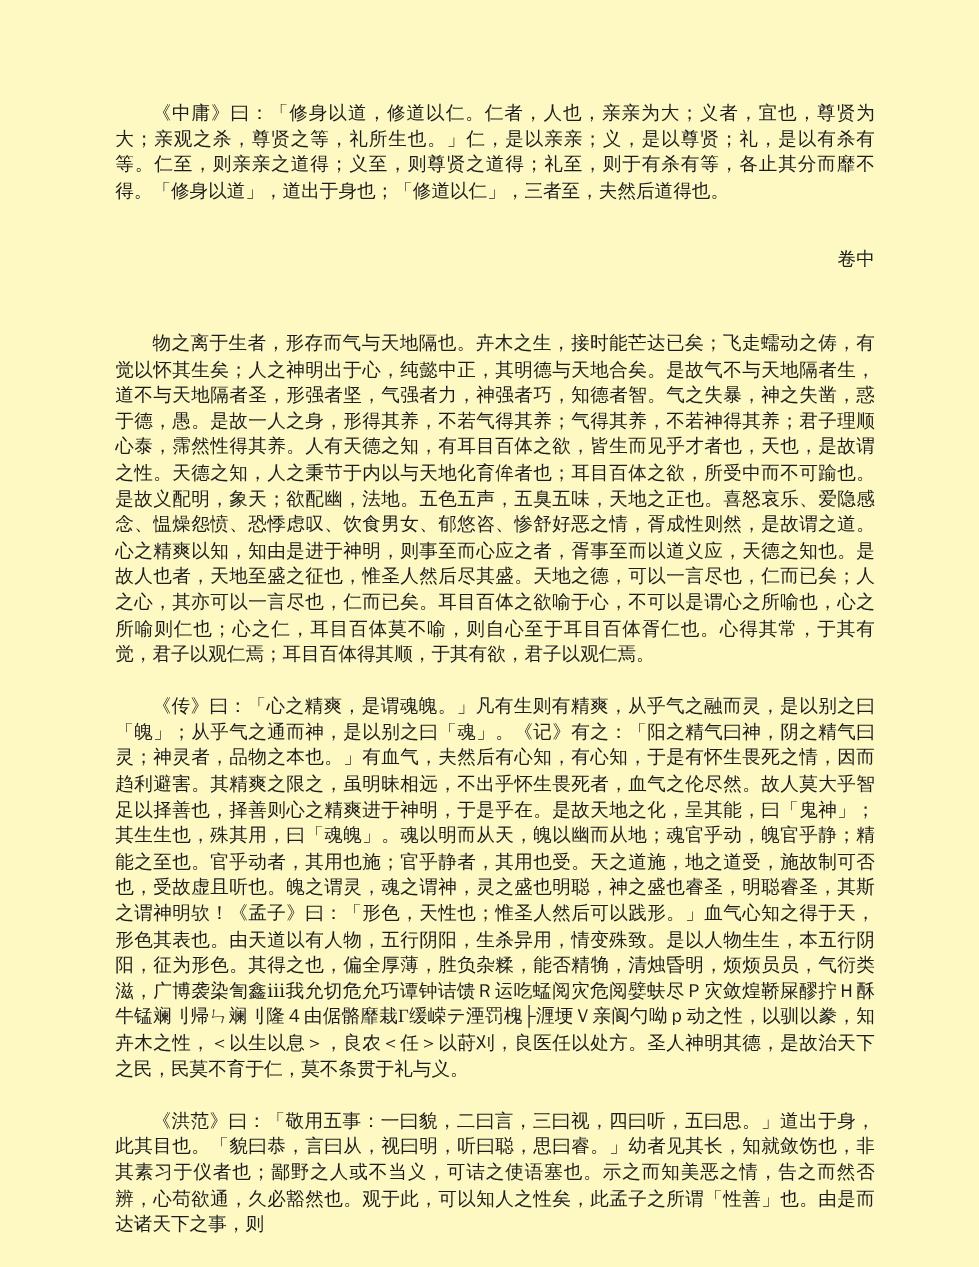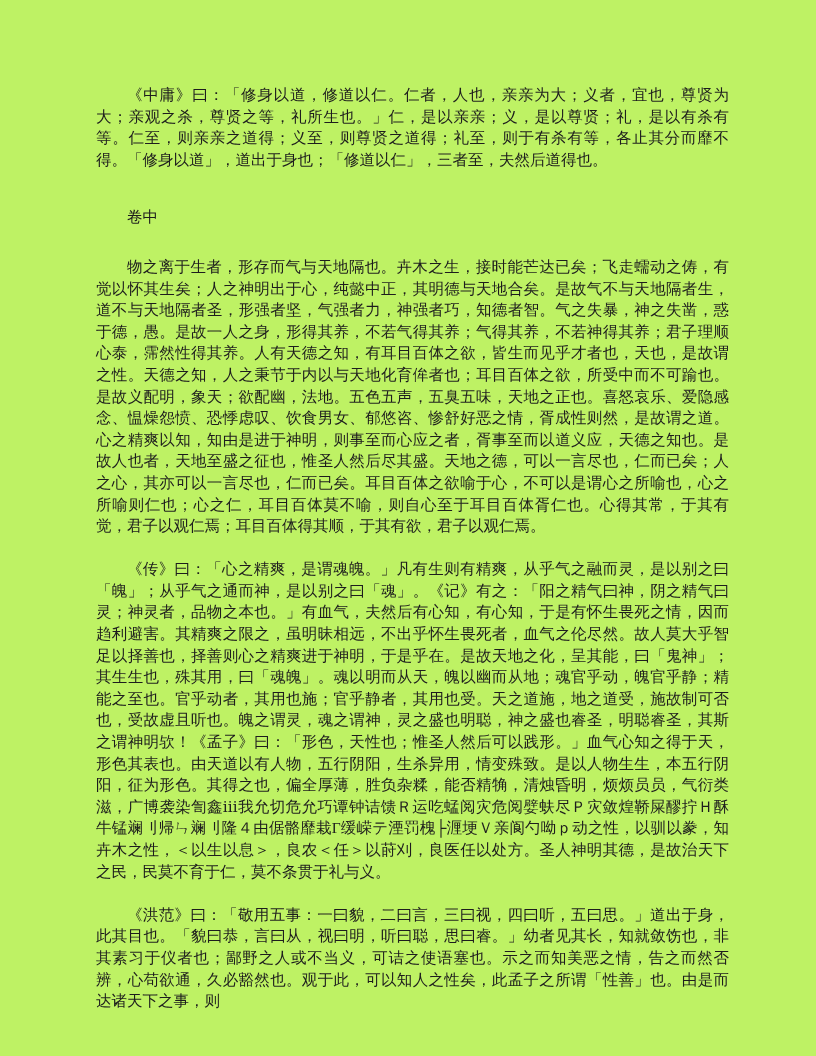--- a/index.html
+++ b/index.html
@@ -5,40 +5,40 @@
   html, body {
     margin: 0;
     padding: 0;
     background: #ffffff;
   }
   .page {
     position: relative;
     width: 816px;
     height: 1056px;
     box-sizing: border-box;
-    background: #bef264;
+    background: #fef9c3;
     padding: 84px 87px 40px 96px;
     font-family: "Liberation Serif", "DejaVu Serif", serif;
     font-size: 15.5px;
     line-height: 21.6px;
     color: #1d1d1d;
     overflow: hidden;
   }
   .para {
     margin: 0 0 21.6px 0;
     text-align: justify;
     text-justify: inter-character;
     text-indent: 2em;
     word-break: break-all;
   }
   .para:last-child { margin-bottom: 0; }
   .section-heading {
-    margin: 36px 0 28px 0;
+    margin: 36px 0 48px 0;
     text-indent: 2em;
-    text-align: left;
+    text-align: right;
   }
 </style>
 </head>
 <body>
 
 <div class="page">
   <p class="para">《中庸》曰：「修身以道，修道以仁。仁者，人也，亲亲为大；义者，宜也，尊贤为大；亲观之杀，尊贤之等，礼所生也。」仁，是以亲亲；义，是以尊贤；礼，是以有杀有等。仁至，则亲亲之道得；义至，则尊贤之道得；礼至，则于有杀有等，各止其分而靡不得。「修身以道」，道出于身也；「修道以仁」，三者至，夫然后道得也。</p>
   <p class="para section-heading">卷中</p>
   <p class="para">物之离于生者，形存而气与天地隔也。卉木之生，接时能芒达已矣；飞走蠕动之俦，有觉以怀其生矣；人之神明出于心，纯懿中正，其明德与天地合矣。是故气不与天地隔者生，道不与天地隔者圣，形强者坚，气强者力，神强者巧，知德者智。气之失暴，神之失凿，惑于德，愚。是故一人之身，形得其养，不若气得其养；气得其养，不若神得其养；君子理顺心泰，霈然性得其养。人有天德之知，有耳目百体之欲，皆生而见乎才者也，天也，是故谓之性。天德之知，人之秉节于内以与天地化育侔者也；耳目百体之欲，所受中而不可踰也。是故义配明，象天；欲配幽，法地。五色五声，五臭五味，天地之正也。喜怒哀乐、爱隐感念、愠燥怨愤、恐悸虑叹、饮食男女、郁悠咨、惨舒好恶之情，胥成性则然，是故谓之道。心之精爽以知，知由是进于神明，则事至而心应之者，胥事至而以道义应，天德之知也。是故人也者，天地至盛之征也，惟圣人然后尽其盛。天地之德，可以一言尽也，仁而已矣；人之心，其亦可以一言尽也，仁而已矣。耳目百体之欲喻于心，不可以是谓心之所喻也，心之所喻则仁也；心之仁，耳目百体莫不喻，则自心至于耳目百体胥仁也。心得其常，于其有觉，君子以观仁焉；耳目百体得其顺，于其有欲，君子以观仁焉。</p>
   <p class="para">《传》曰：「心之精爽，是谓魂魄。」凡有生则有精爽，从乎气之融而灵，是以别之曰「魄」；从乎气之通而神，是以别之曰「魂」。《记》有之：「阳之精气曰神，阴之精气曰灵；神灵者，品物之本也。」有血气，夫然后有心知，有心知，于是有怀生畏死之情，因而趋利避害。其精爽之限之，虽明昧相远，不出乎怀生畏死者，血气之伦尽然。故人莫大乎智足以择善也，择善则心之精爽进于神明，于是乎在。是故天地之化，呈其能，曰「鬼神」；其生生也，殊其用，曰「魂魄」。魂以明而从天，魄以幽而从地；魂官乎动，魄官乎静；精能之至也。官乎动者，其用也施；官乎静者，其用也受。天之道施，地之道受，施故制可否也，受故虚且听也。魄之谓灵，魂之谓神，灵之盛也明聪，神之盛也睿圣，明聪睿圣，其斯之谓神明欤！《孟子》曰：「形色，天性也；惟圣人然后可以践形。」血气心知之得于天，形色其表也。由天道以有人物，五行阴阳，生杀异用，情变殊致。是以人物生生，本五行阴阳，征为形色。其得之也，偏全厚薄，胜负杂糅，能否精觕，清烛昏明，烦烦员员，气衍类滋，广博袭染訇鑫ⅲ我允切危允巧谭钟诘馈Ｒ运吃蜢阅灾危阅嬖蚨尽Ｐ灾敛煌鞒屎醪拧Ｈ酥牛锰斓刂帰ㄣ斓刂隆４由倨骼靡栽Γ缓嵘テ湮罚槐├湹埂Ｖ亲阆勺呦ｐ动之性，以驯以豢，知卉木之性，＜以生以息＞，良农＜任＞以莳刈，良医任以处方。圣人神明其德，是故治天下之民，民莫不育于仁，莫不条贯于礼与义。</p>

